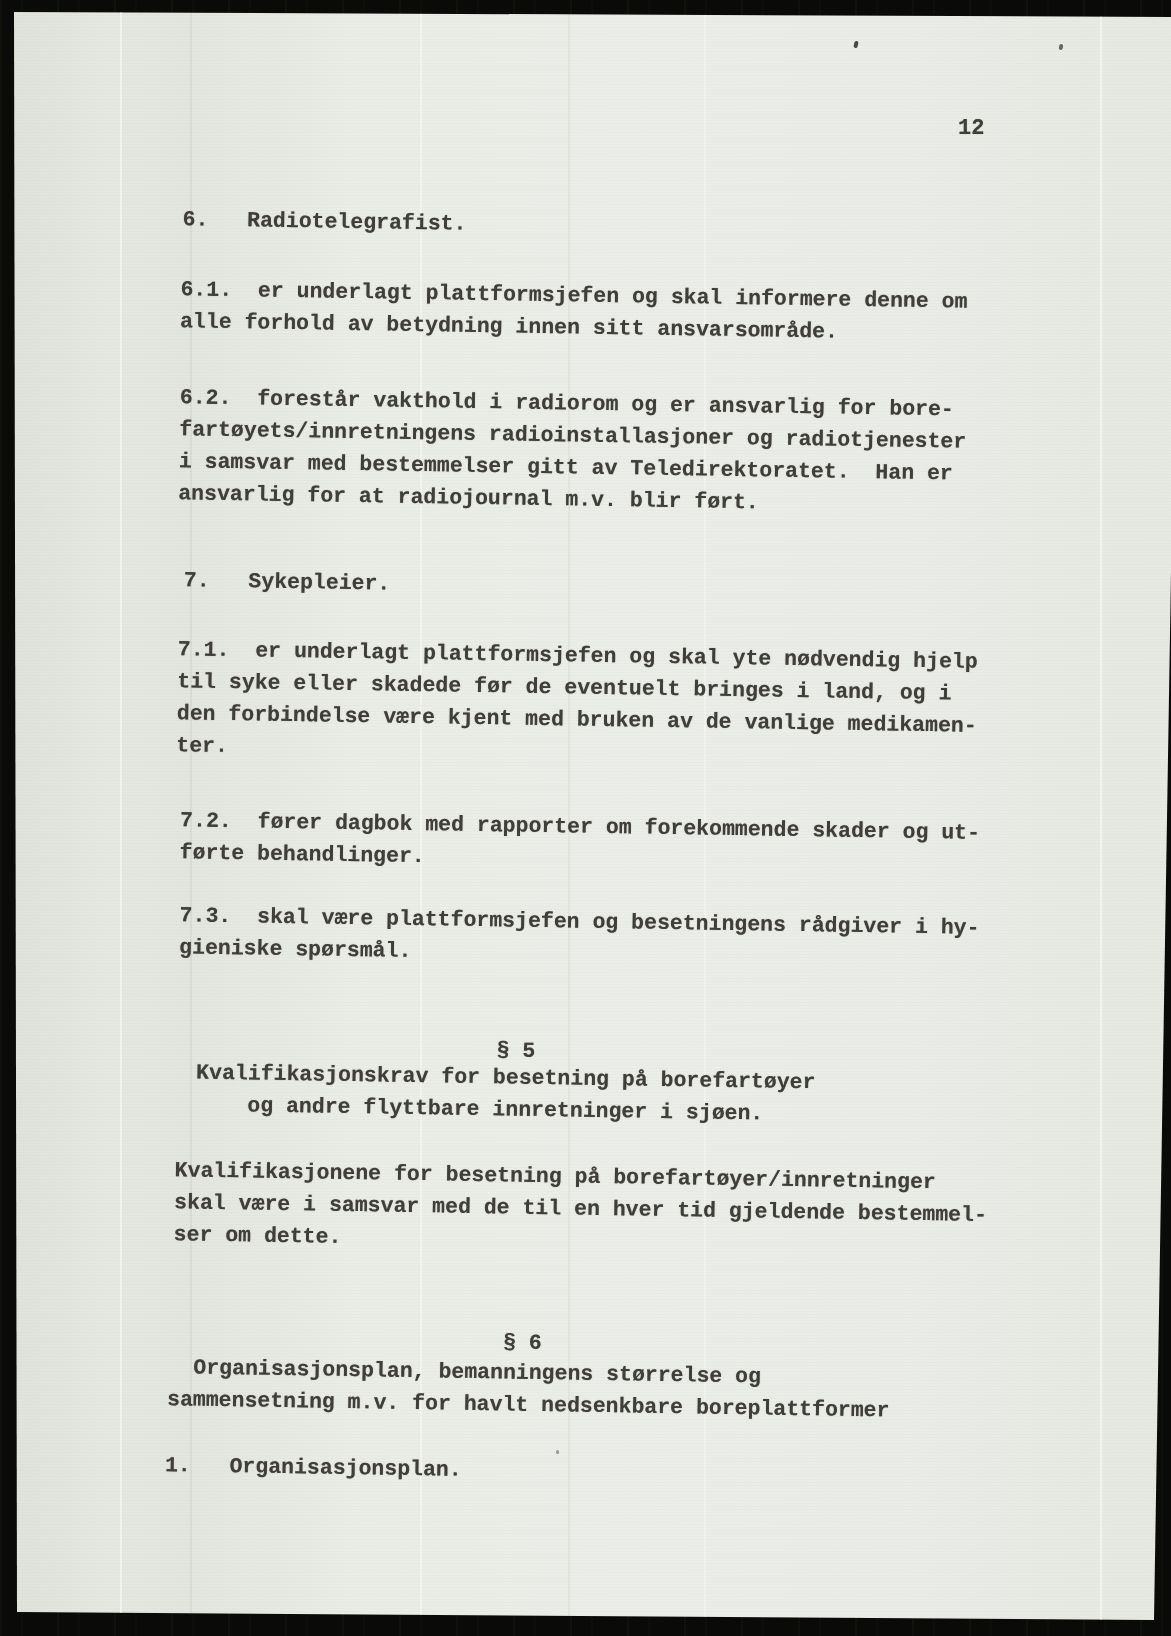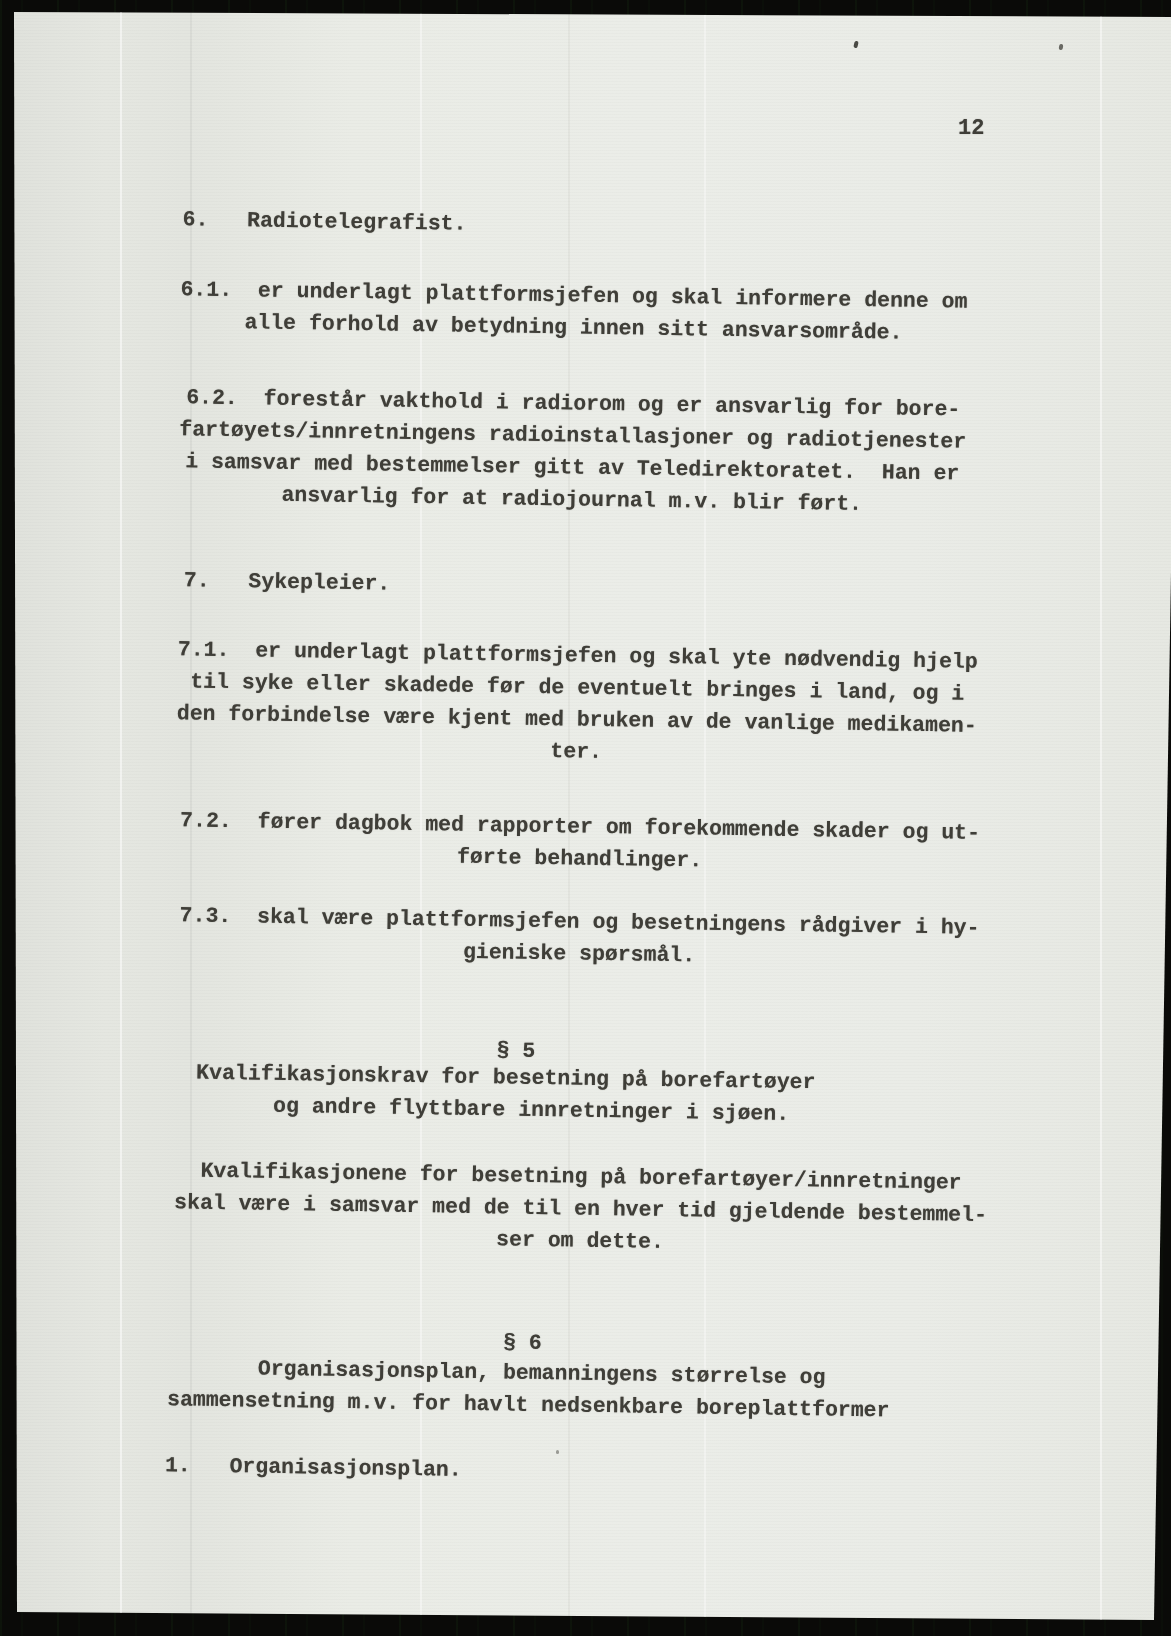--- a/index.html
+++ b/index.html
@@ -24,21 +24,20 @@
         rgba(18,46,16,0.18) 21px 23px, transparent 23px 57px);
     opacity:.7;
   }
   
   .paper{
     position:absolute;inset:0;
     background:linear-gradient(90deg,
       #dfe1db 0%, #e5e7e1 9%, #e3e5df 16%,
       #eaece6 30%, #ebede8 55%, #eaece7 78%, #e6e8e2 100%);
     clip-path:polygon(14px 12px, 1180px 17px, 1154px 1620px, 17px 1612px);
-    text-align:center;
   }
   
   .paper-texture{
     position:absolute;inset:0;
     background:repeating-linear-gradient(0deg,
       rgba(0,0,0,0.015) 0 1px, transparent 1px 3px);
   }
   
   .streak{position:absolute;top:0;bottom:0;width:2px;}
   .s1{left:120px;background:rgba(255,255,255,0.5);}

